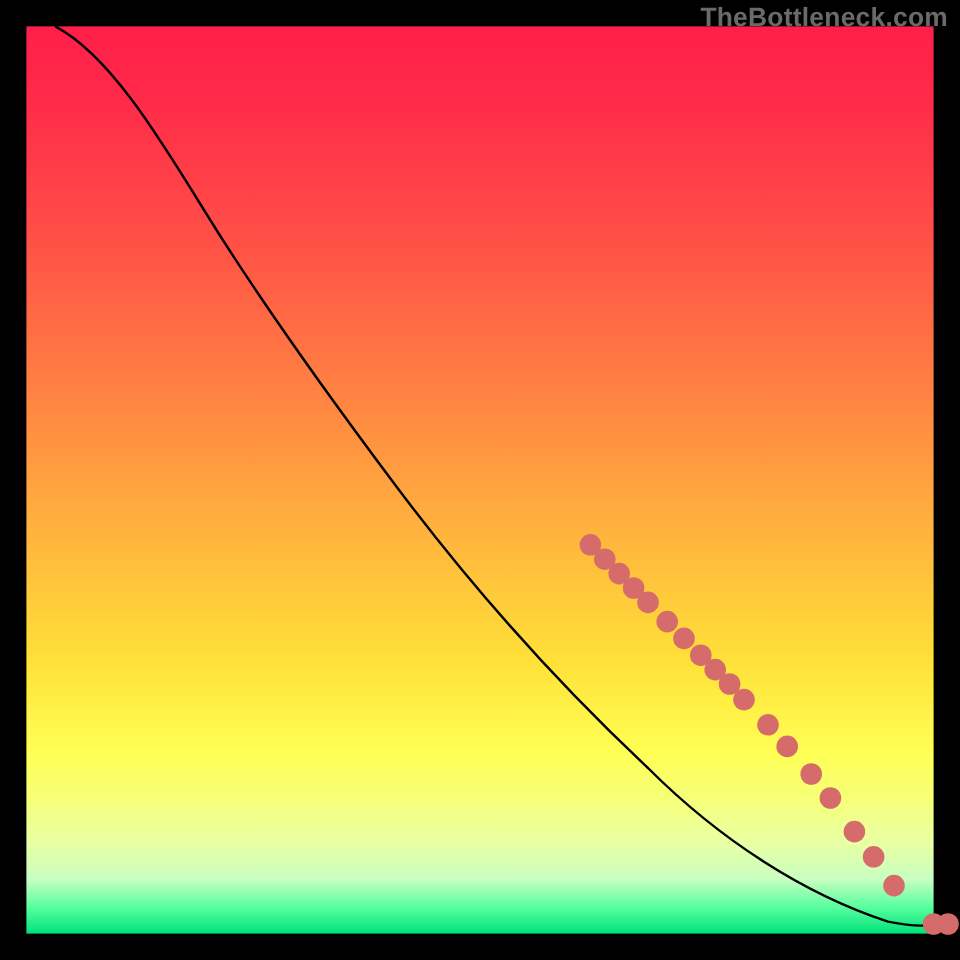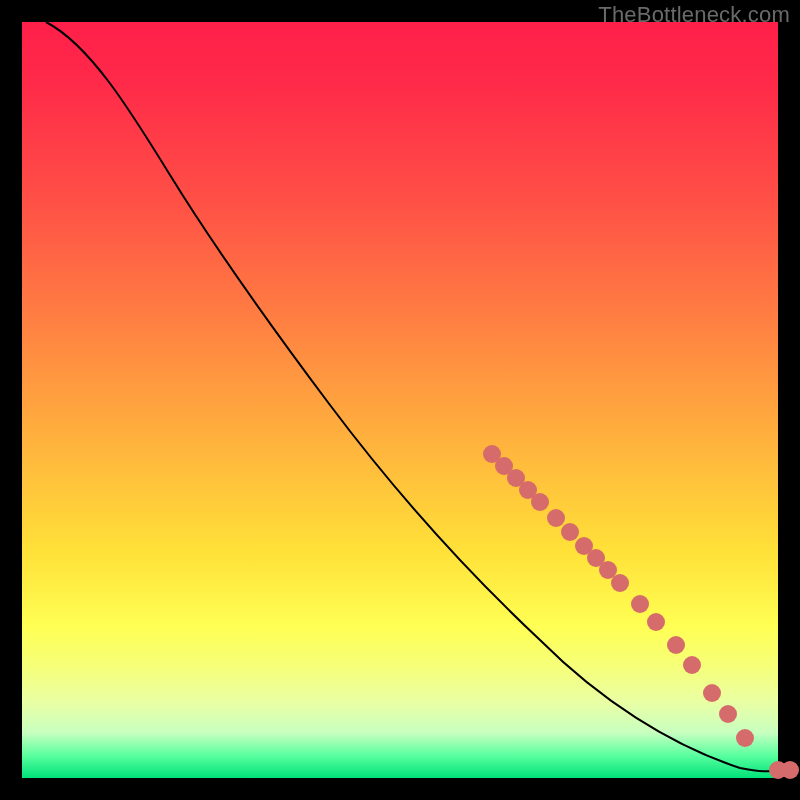--- a/index.html
+++ b/index.html
@@ -31,21 +31,21 @@
       #5aff9f 97%,
       #00e27a 100%
     );
   }
   .watermark {
     position: absolute;
     top: 2px;
     right: 10px;
     color: #6a6a6a;
     font-size: 22px;
-    font-weight: 400;
+    font-weight: 700;
     letter-spacing: 0.2px;
     margin-left: 35px;
   }
   svg.overlay {
     position: absolute;
     left: 0;
     top: 0;
     width: 800px;
     height: 800px;
     pointer-events: none;

